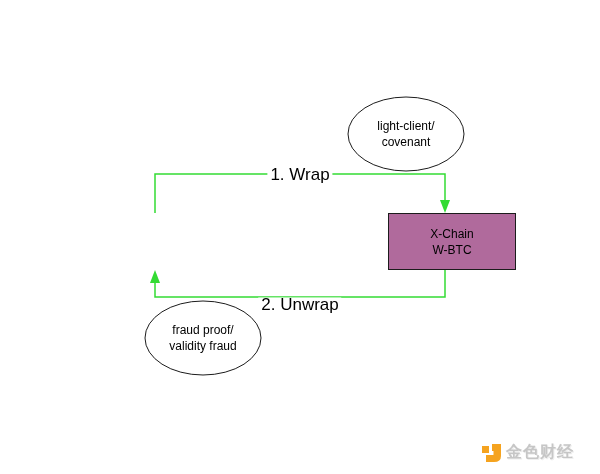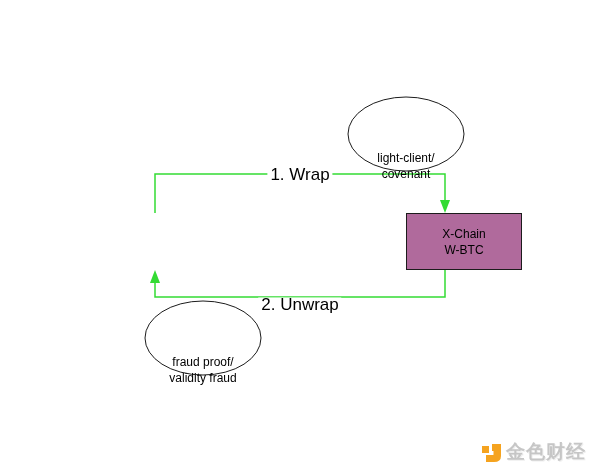--- a/index.html
+++ b/index.html
@@ -23,33 +23,32 @@
     border: 1px solid #1c1c1c;
     display: flex;
     flex-direction: column;
     align-items: center;
     justify-content: center;
     font-size: 12px;
     line-height: 16px;
     text-align: center;
   }
   .node-bitcoin { left: 96px;  top: 213px; width: 117px; height: 57px; }
-  .node-xchain  { left: 388px; top: 213px; width: 116px; height: 57px; margin-left: 18px; }
+  .node-xchain  { left: 388px; top: 213px; width: 128px; height: 57px; }
   .ellipse-label {
     position: absolute;
     display: flex;
     flex-direction: column;
     align-items: center;
     justify-content: center;
     font-size: 12px;
     line-height: 16px;
     text-align: center;
     transform: translate(-50%, -50%);
     white-space: nowrap;
-    margin-top: 32px;
   }
   .ellipse-label-top    { left: 406px; top: 134px; }
   .ellipse-label-bottom { left: 203px; top: 338px; align-items: center; }
   .edge-label {
     position: absolute;
     transform: translate(-50%, -50%);
     background: #ffffff;
     padding: 0 3px;
     font-size: 17px;
     line-height: 13px;
@@ -59,21 +58,21 @@
   .edge-label-unwrap { left: 300px; top: 304px; }
   .watermark {
     position: absolute;
     left: 481px;
     top: 441px;
     display: flex;
     align-items: center;
     gap: 3px;
   }
   .watermark-text {
-    font-size: 19px;
+    font-size: 16px;
     font-weight: bold;
     letter-spacing: 1px;
     color: #c6c6c6;
     text-shadow: 1px 1px 0 #efefef;
     line-height: 22px;
     white-space: nowrap;
   }
 </style>
 </head>
 <body>

